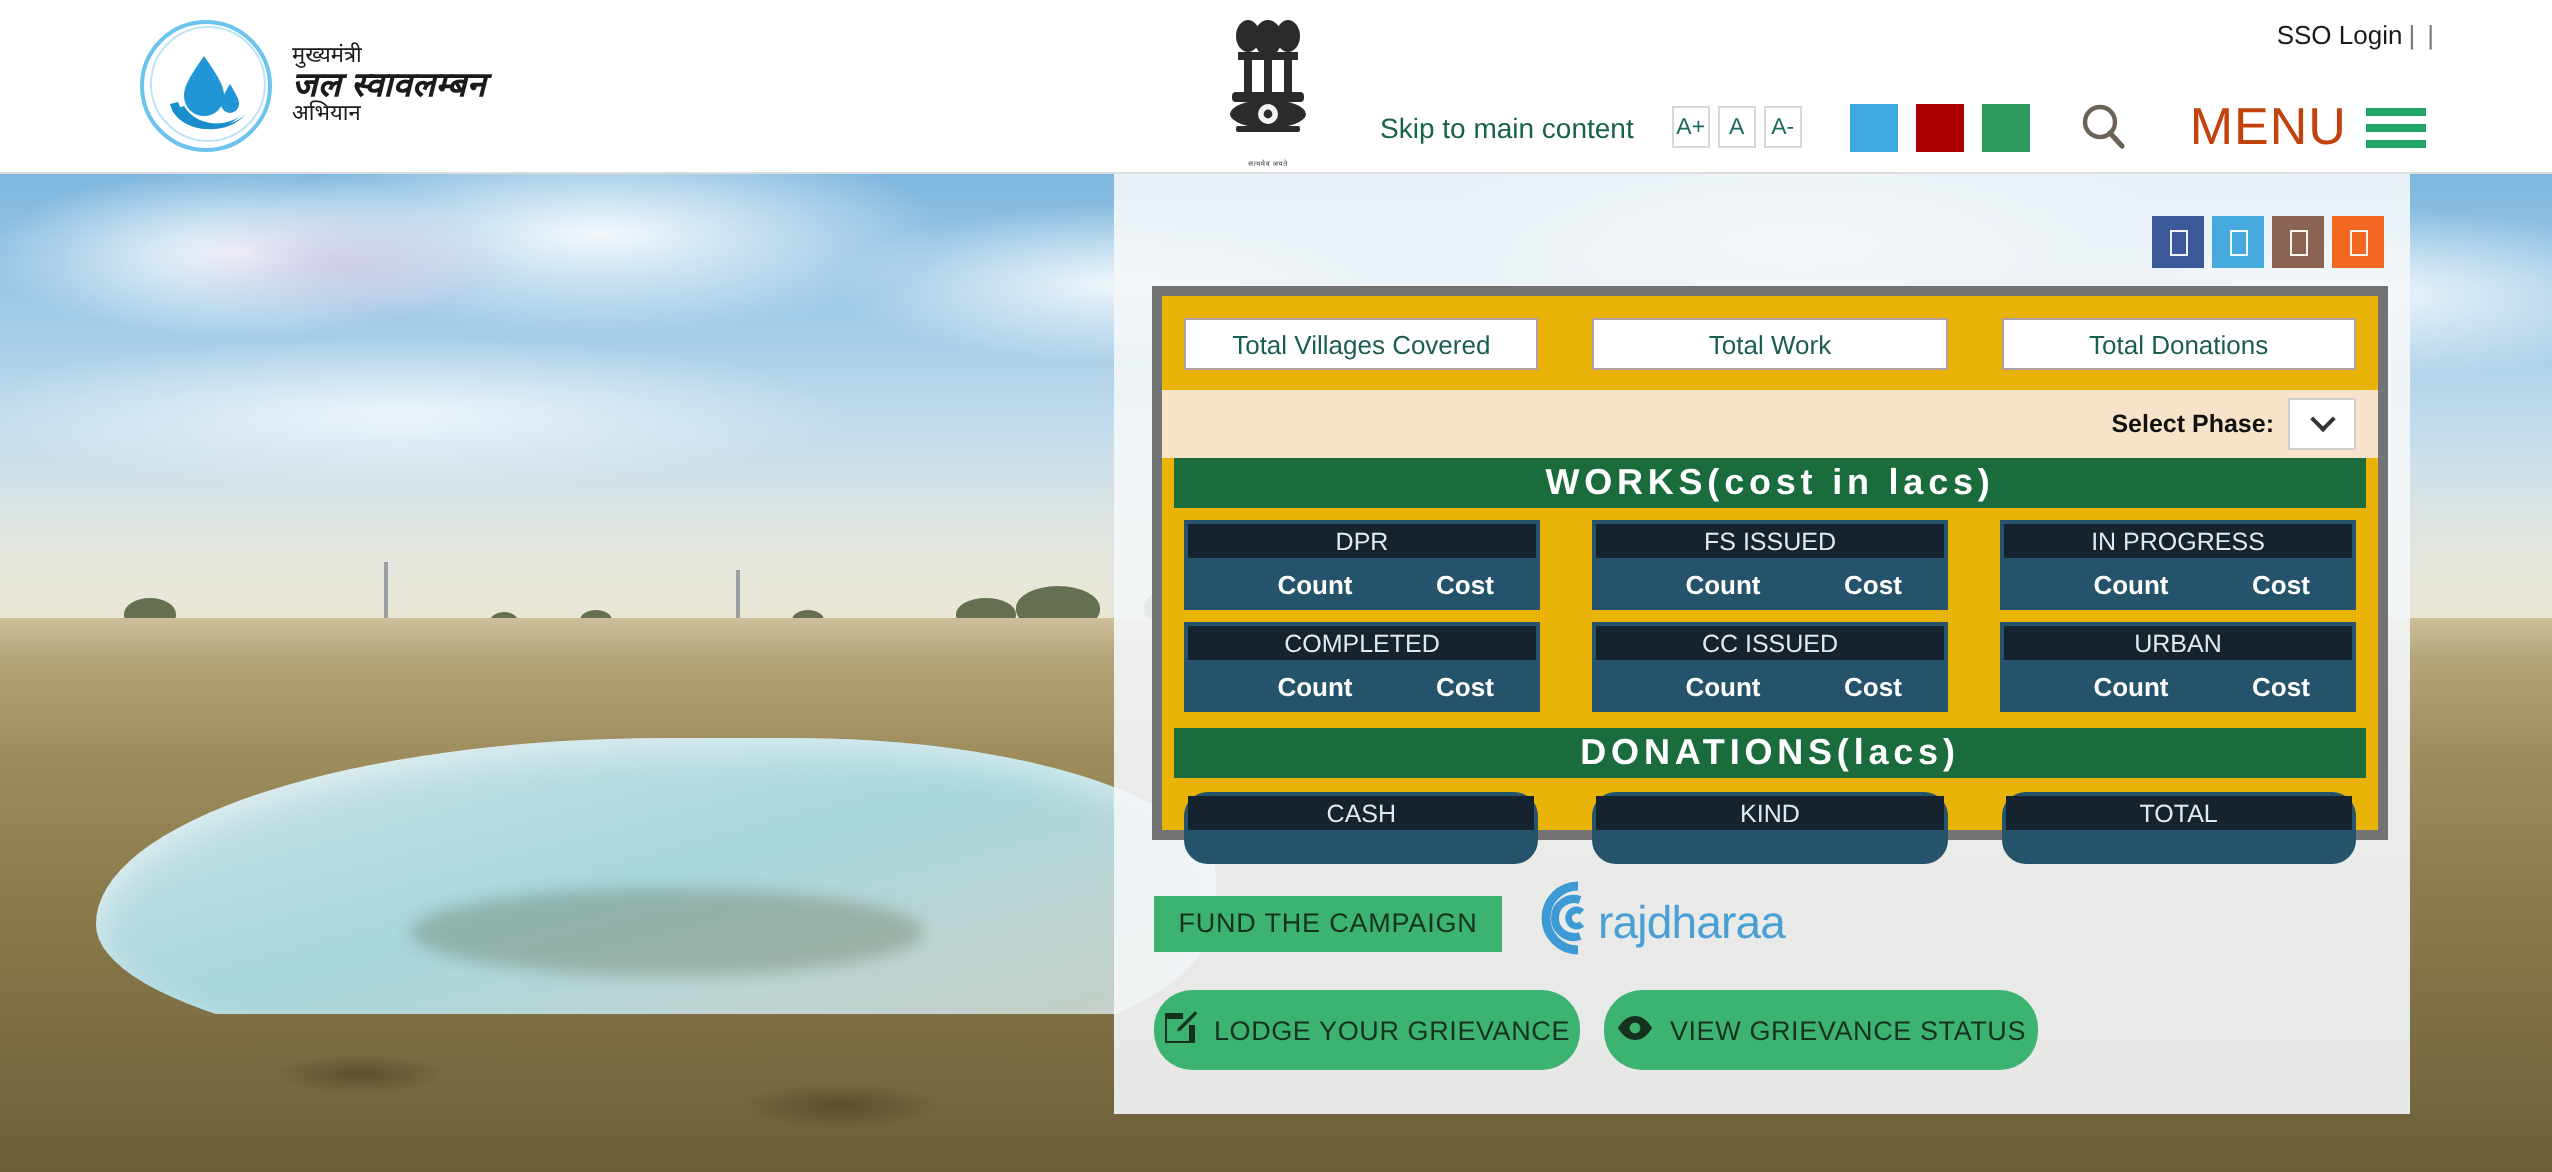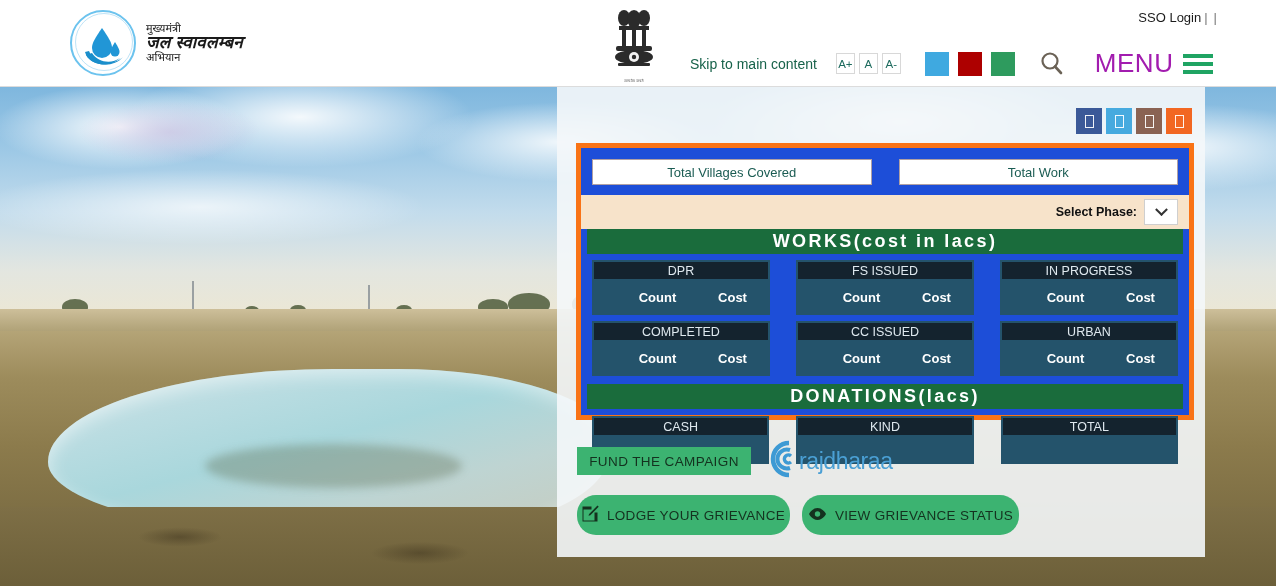--- a/index.html
+++ b/index.html
@@ -48,21 +48,21 @@
   .fontsizes { display: flex; gap: 4px; margin-right: 24px; }
   .fs-btn {
     width: 19px; height: 21px; border: 1px solid #d8d8d8; background: #fff;
     font-size: 11.5px; color: #1d6b5e; display: flex; align-items: center; justify-content: center;
     cursor: pointer;
   }
   .swatches { display: flex; gap: 9px; margin-right: 22px; }
   .sw { width: 24px; height: 24px; cursor: pointer; }
   .search-ico { width: 30px; height: 30px; margin-right: 28px; cursor: pointer; }
   .menu-wrap { display: flex; align-items: center; gap: 10px; cursor: pointer; }
-  .menu-txt { font-size: 26px; color: #a21caf; letter-spacing: .5px; }
+  .menu-txt { font-size: 26px; color: #c2410c; letter-spacing: .5px; }
   .burger { display: flex; flex-direction: column; gap: 4px; }
   .burger i { display: block; width: 30px; height: 4px; background: #1fa463; }
 
   
   .hero {
     position: absolute; left: 0; top: 87px; width: 1276px; height: 499px;
     overflow: hidden; z-index: 1;
   }
   .sky {
     position: absolute; left: 0; top: 0; width: 1276px; height: 230px;
@@ -125,21 +125,21 @@
     width: 26px; height: 26px; display: flex; align-items: center; justify-content: center;
     cursor: pointer;
   }
   .tofu {
     width: 9px; height: 13px; border: 1px solid rgba(255,255,255,.92);
   }
 
   
   .dash {
     position: absolute; left: 576px; top: 143px; width: 618px; height: 277px;
-    border: 5px solid #f97316; background: #1d4ed8; z-index: 20;
+    border: 5px solid #737373; background: #eab308; z-index: 20;
   }
   .totrow { display: flex; gap: 27px; padding: 11px 11px 10px 11px; }
   .totbox {
     flex: 1; height: 26px; border: 1px solid #b0a0a4; background: #ffffff;
     display: flex; align-items: center; justify-content: center;
     font-size: 13px; color: #1b5c53; cursor: pointer;
   }
   .phaserow {
     background: #f7e3ca; height: 34px; display: flex; align-items: center;
     justify-content: flex-end; padding-right: 11px; gap: 7px;
@@ -158,27 +158,27 @@
     font-size: 18px; font-weight: bold; letter-spacing: 2.4px;
     margin: 0 6px;
   }
   .grid3 { display: flex; gap: 26px; padding: 6px 11px 0 11px; }
   .cell { flex: 1; background: #24536b; }
   .cell .ttl {
     background: #14232e; color: #dfe9ef; height: 17px; margin: 2px 2px 0 2px;
     display: flex; align-items: center; justify-content: center;
     font-size: 12.5px;
   }
-  .cell .kv { display: flex; height: 36px; margin-left: 28px; }
+  .cell .kv { display: flex; height: 26px; margin-left: 28px; }
   .cell .kv span {
     flex: 1; color: #ffffff; font-size: 13px; font-weight: bold;
     display: flex; align-items: center; justify-content: center;
   }
   .donrow { display: flex; gap: 27px; padding: 7px 11px 10px 11px; }
-  .doncell { flex: 1; background: #24536b; height: 48px; }
+  .doncell { flex: 1; background: #24536b; height: 36px; border-radius: 12px; }
   .doncell .ttl {
     background: #14232e; color: #dfe9ef; height: 17px; margin: 2px 2px 0 2px;
     display: flex; align-items: center; justify-content: center; font-size: 12.5px;
   }
 
   
   .fundrow { position: absolute; left: 577px; top: 439px; display: flex; align-items: center; z-index: 20; }
   .fundbtn {
     width: 174px; height: 28px; background: #3cb371; color: #14321f;
     display: flex; align-items: center; justify-content: center;
@@ -319,20 +319,21 @@
     <span class="cbtn" style="background:#f26722">
         <i class="tofu"></i>
       </span>
   </div>
 
   <div class="dash">
 
     <div class="totrow">
       <div class="totbox">Total Villages Covered</div>
       <div class="totbox">Total Work</div>
+      <div class="totbox">Total Donations</div>
     </div>
 
     <div class="phaserow">
       <span class="phaselbl">Select Phase:</span>
       <span class="phasesel">
         <span class="chev"></span>
       </span>
     </div>
 
     <div class="secthead">WORKS(cost in lacs)</div>

